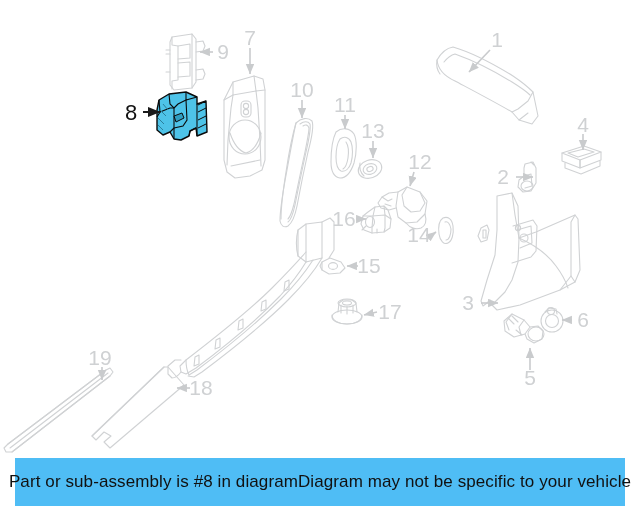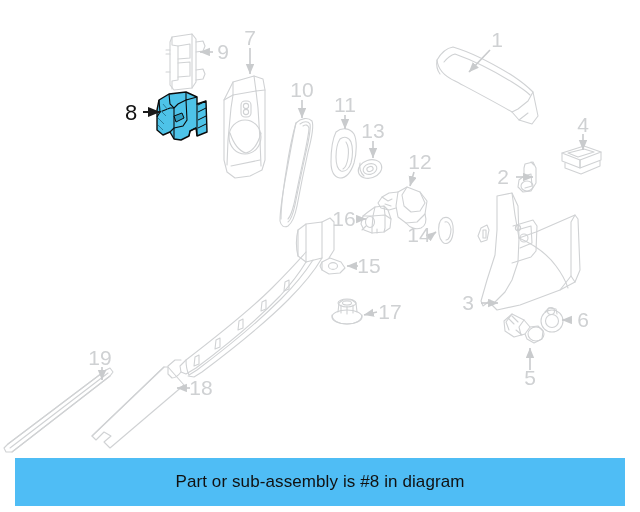--- a/index.html
+++ b/index.html
@@ -324,15 +324,16 @@
       <text x="201" y="395">18</text>
       <text x="100" y="365">19</text>
     </g>
 
     <text x="131" y="120" font-family="Liberation Sans, sans-serif" font-size="22" fill="#111111" text-anchor="middle">8</text>
 
   </svg>
 
   <div class="banner">
     <div class="banner-line">Part or sub-assembly is #8 in diagram</div>
+    <div class="banner-line">Diagram may not be specific to your vehicle</div>
   </div>
 
 </div>
 
 </body></html>

